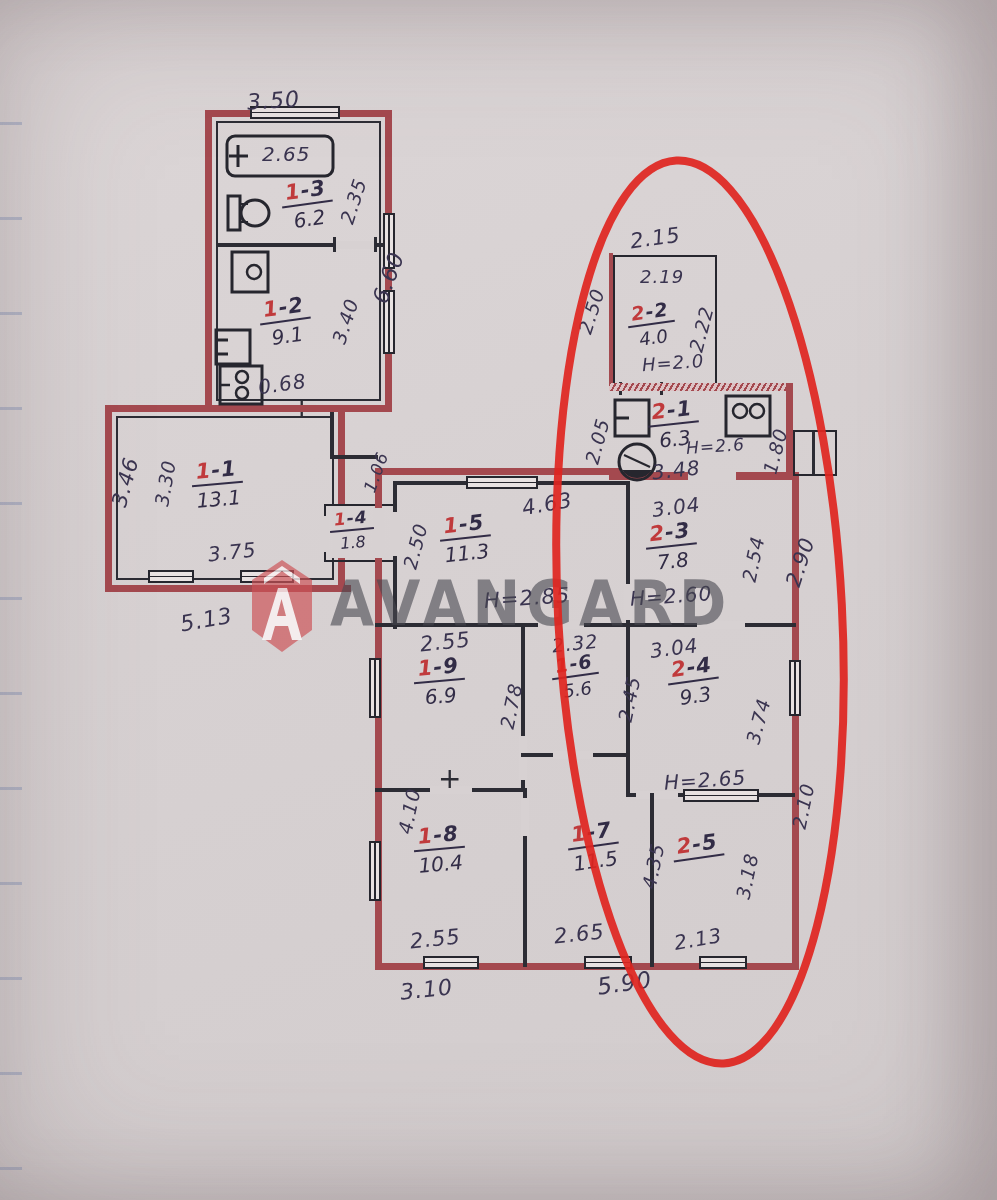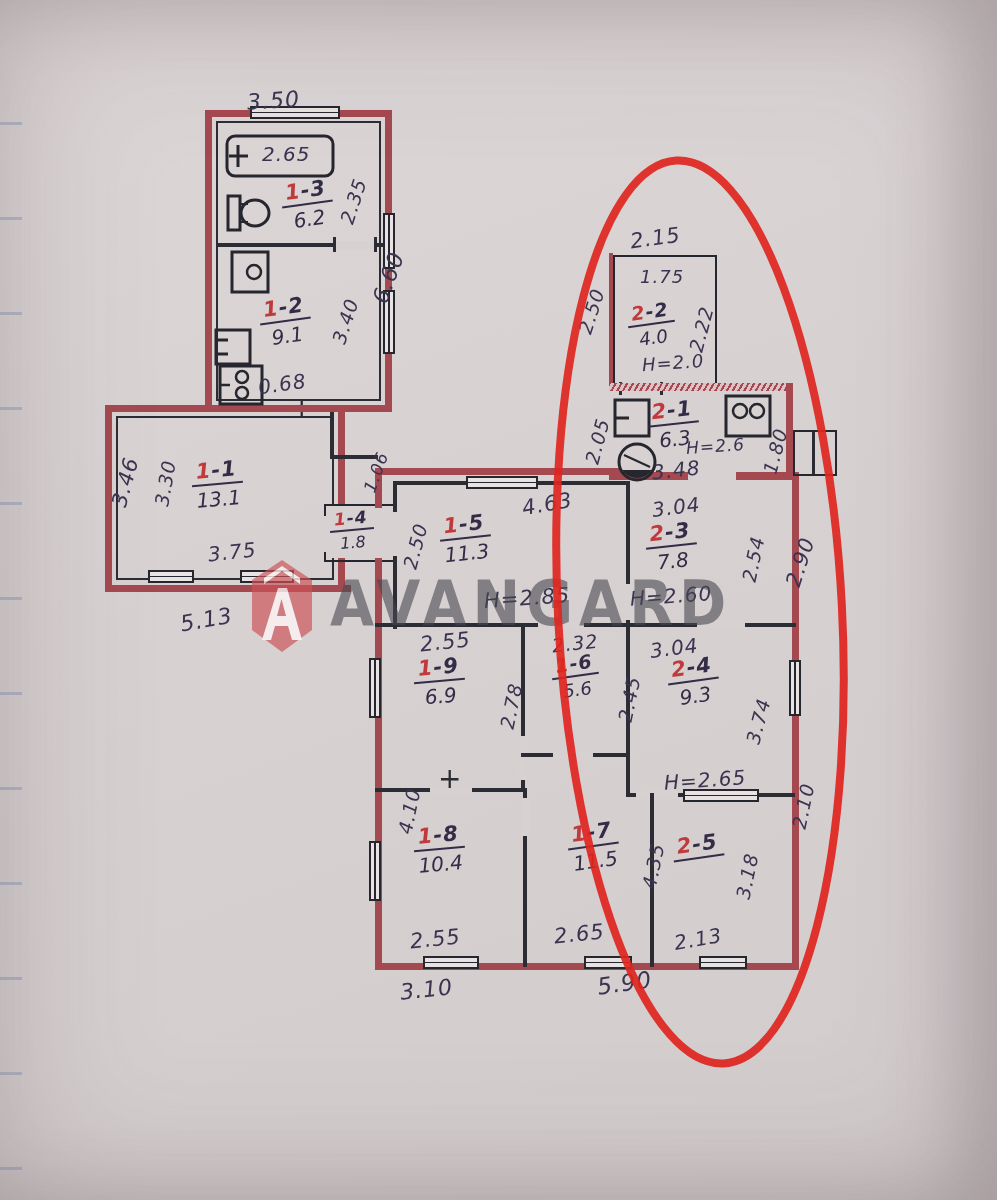--- a/index.html
+++ b/index.html
@@ -167,21 +167,21 @@
   <div class="dim" style="left:362px;top:265px;font-size:22px;transform:rotate(-70deg)">6.60</div>
   <div class="dim" style="left:322px;top:310px;transform:rotate(-72deg)">3.40</div>
   <div class="dim" style="left:258px;top:372px;font-size:20px;transform:rotate(-8deg)">0.68</div>
   <div class="dim" style="left:100px;top:470px;font-size:21px;transform:rotate(-75deg)">3.46</div>
   <div class="dim" style="left:142px;top:472px;transform:rotate(-80deg)">3.30</div>
   <div class="dim" style="left:208px;top:540px;font-size:20px;transform:rotate(-6deg)">3.75</div>
   <div class="dim" style="left:180px;top:607px;font-size:22px;transform:rotate(-10deg)">5.13</div>
   <div class="dim" style="left:355px;top:462px;font-size:17px;transform:rotate(-70deg)">1.06</div>
 
   <div class="dim" style="left:630px;top:226px;font-size:21px;transform:rotate(-8deg)">2.15</div>
-  <div class="dim" style="left:640px;top:266px;font-size:18px">1.75</div>
+  <div class="dim" style="left:640px;top:266px;font-size:18px">2.19</div>
   <div class="dim" style="left:568px;top:300px;transform:rotate(-72deg)">2.50</div>
   <div class="dim" style="left:574px;top:430px;transform:rotate(-75deg)">2.05</div>
   <div class="dim" style="left:678px;top:318px;transform:rotate(-75deg)">2.22</div>
   <div class="dim" style="left:652px;top:458px;font-size:20px;transform:rotate(-6deg)">3.48</div>
   <div class="dim" style="left:752px;top:440px;transform:rotate(-75deg)">1.80</div>
 
   <div class="dim" style="left:522px;top:492px;font-size:21px;transform:rotate(-10deg)">4.63</div>
   <div class="dim" style="left:392px;top:535px;transform:rotate(-75deg)">2.50</div>
   <div class="dim" style="left:652px;top:495px;font-size:20px;transform:rotate(-7deg)">3.04</div>
   <div class="dim" style="left:730px;top:548px;transform:rotate(-78deg)">2.54</div>

